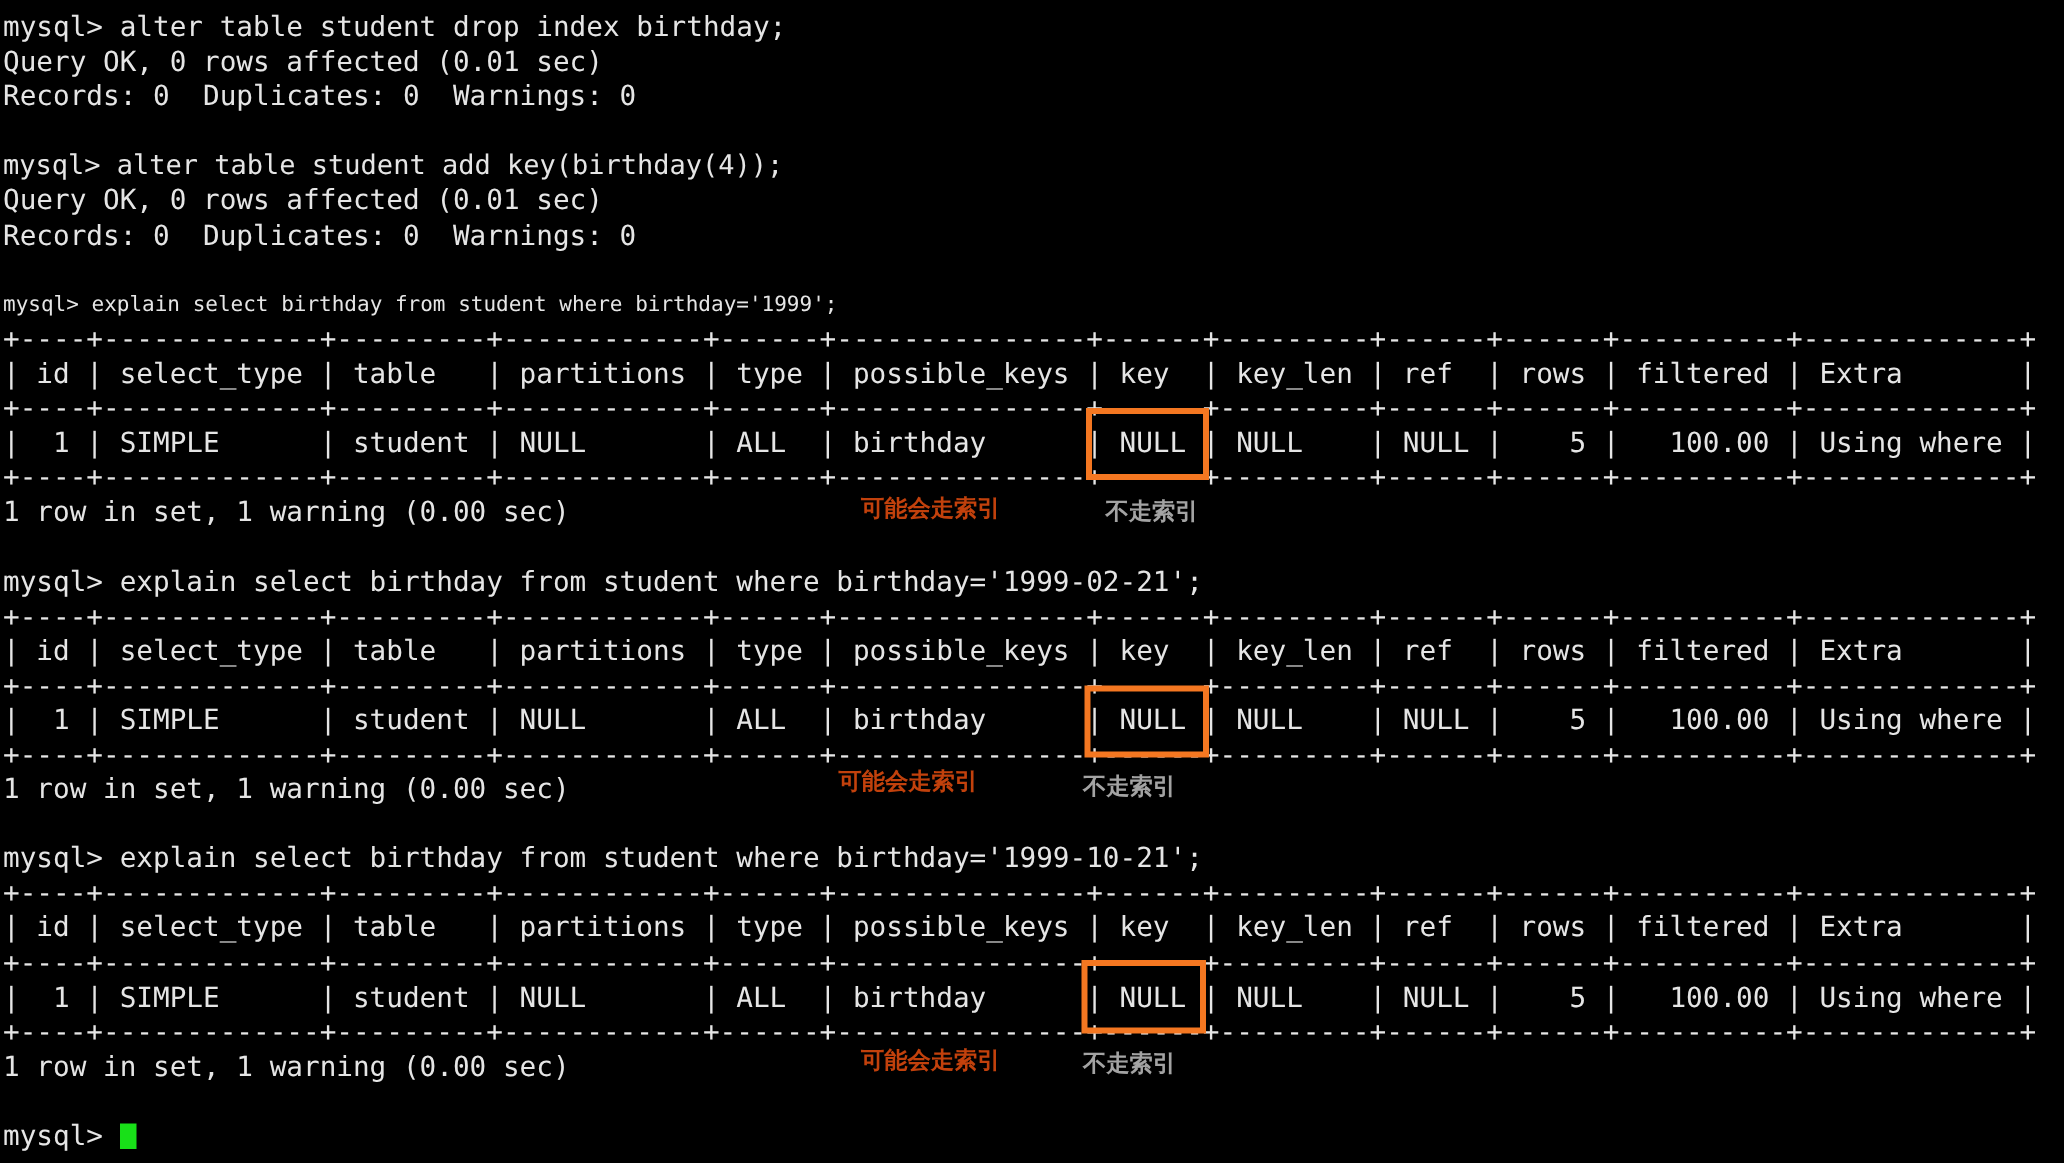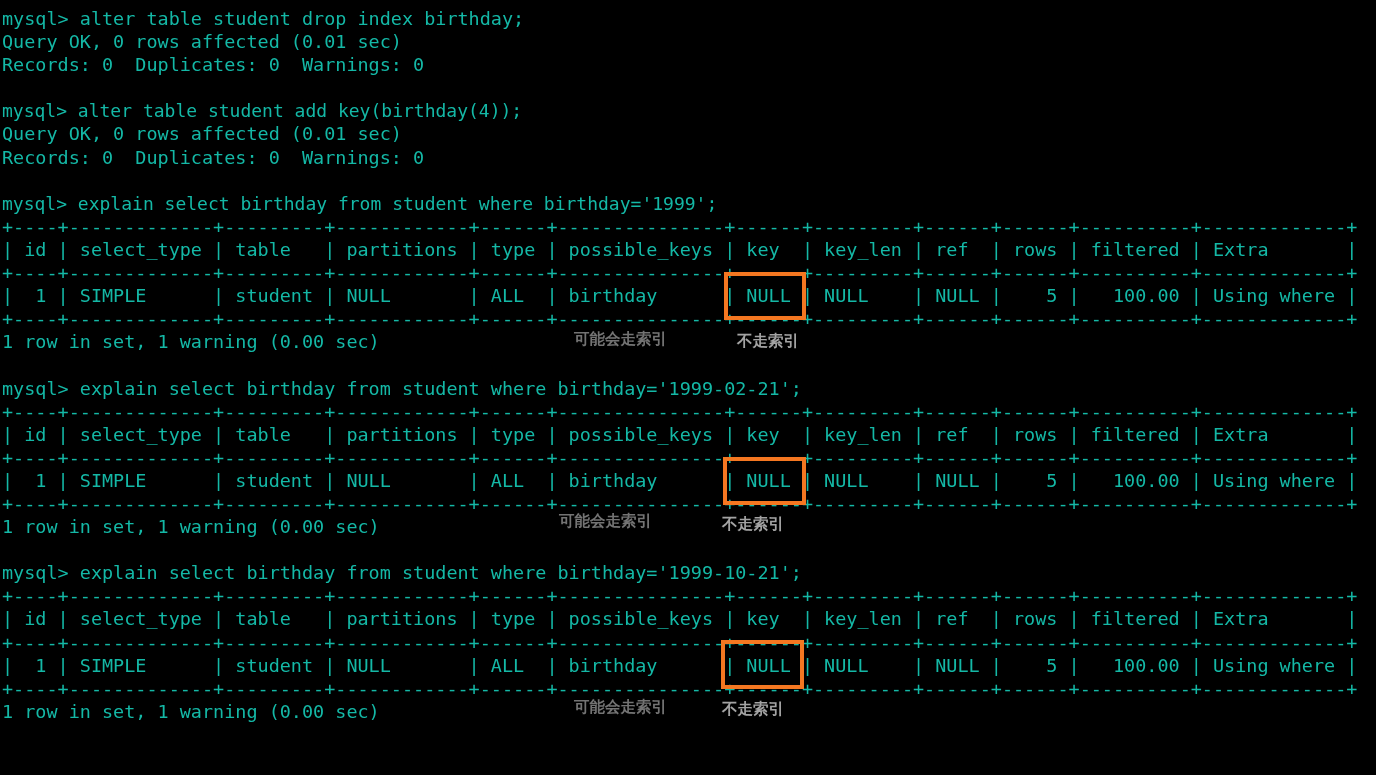--- a/index.html
+++ b/index.html
@@ -24,21 +24,21 @@
     line-height: 23.1px;
     letter-spacing: 0px;
     padding: 7px 0 0 2px;
     box-sizing: border-box;
   }
   .line {
     white-space: pre;
     height: 23.1px;
     font-size: 17.2px;
     line-height: 23.1px;
-    color: #14b8a6;
+    color: #e5e5e5;
     font-family: "DejaVu Sans Mono", "Liberation Mono", monospace;
   }
   .line.blank { color: transparent; }
 
   
   .anno-layer {
     position: absolute;
     left: 0; top: 0;
     width: 1376px;
     height: 775px;
@@ -51,21 +51,21 @@
     background: transparent;
   }
   .anno-label {
     position: absolute;
     font-family: "DejaVu Sans", "Liberation Sans", sans-serif;
     font-size: 15.5px;
     font-weight: bold;
     line-height: 18px;
     white-space: nowrap;
   }
-  .anno-orange { color: #737373; }
+  .anno-orange { color: #c2410c; }
   .anno-red { color: #a3a3a3; }
 
   .cursor {
     display: inline-block;
     width: 11px;
     height: 17px;
     background: #18E018;
     vertical-align: -3px;
   }
 </style>
@@ -76,21 +76,21 @@
 
   <div id="lines-container">
       <div class="line" style="font-size: 18.463px;">mysql&gt; alter table student drop index birthday;</div>
       <div class="line" style="font-size: 18.463px;">Query OK, 0 rows affected (0.01 sec)</div>
       <div class="line" style="font-size: 18.463px;">Records: 0  Duplicates: 0  Warnings: 0</div>
       <div class="line blank" style="font-size: 18.463px;"> </div>
       <div class="line" style="font-size: 18px;">mysql&gt; alter table student add key(birthday(4));</div>
       <div class="line" style="font-size: 18.463px;">Query OK, 0 rows affected (0.01 sec)</div>
       <div class="line" style="font-size: 18.463px;">Records: 0  Duplicates: 0  Warnings: 0</div>
       <div class="line blank" style="font-size: 18.463px;"> </div>
-      <div class="line" style="font-size: 18px;">mysql&gt; explain select birthday from student where birthday='1999';</div>
+      <div class="line" style="font-size: 14px;">mysql&gt; explain select birthday from student where birthday='1999';</div>
       <div class="line" style="font-size: 18.463px;">+----+-------------+---------+------------+------+---------------+------+---------+------+------+----------+-------------+</div>
       <div class="line" style="font-size: 18.463px;">| id | select_type | table   | partitions | type | possible_keys | key  | key_len | ref  | rows | filtered | Extra       |</div>
       <div class="line" style="font-size: 18.463px;">+----+-------------+---------+------------+------+---------------+------+---------+------+------+----------+-------------+</div>
       <div class="line" style="font-size: 18.463px;">|  1 | SIMPLE      | student | NULL       | ALL  | birthday      | NULL | NULL    | NULL |    5 |   100.00 | Using where |</div>
       <div class="line" style="font-size: 18.463px;">+----+-------------+---------+------------+------+---------------+------+---------+------+------+----------+-------------+</div>
       <div class="line" style="font-size: 18.463px;">1 row in set, 1 warning (0.00 sec)</div>
       <div class="line blank" style="font-size: 18.463px;"> </div>
       <div class="line" style="font-size: 18.463px;">mysql&gt; explain select birthday from student where birthday='1999-02-21';</div>
       <div class="line" style="font-size: 18.463px;">+----+-------------+---------+------------+------+---------------+------+---------+------+------+----------+-------------+</div>
       <div class="line" style="font-size: 18.463px;">| id | select_type | table   | partitions | type | possible_keys | key  | key_len | ref  | rows | filtered | Extra       |</div>
@@ -100,20 +100,21 @@
       <div class="line" style="font-size: 18.463px;">1 row in set, 1 warning (0.00 sec)</div>
       <div class="line blank" style="font-size: 18.463px;"> </div>
       <div class="line" style="font-size: 18.463px;">mysql&gt; explain select birthday from student where birthday='1999-10-21';</div>
       <div class="line" style="font-size: 18.463px;">+----+-------------+---------+------------+------+---------------+------+---------+------+------+----------+-------------+</div>
       <div class="line" style="font-size: 18.463px;">| id | select_type | table   | partitions | type | possible_keys | key  | key_len | ref  | rows | filtered | Extra       |</div>
       <div class="line" style="font-size: 18.463px;">+----+-------------+---------+------------+------+---------------+------+---------+------+------+----------+-------------+</div>
       <div class="line" style="font-size: 18.463px;">|  1 | SIMPLE      | student | NULL       | ALL  | birthday      | NULL | NULL    | NULL |    5 |   100.00 | Using where |</div>
       <div class="line" style="font-size: 18.463px;">+----+-------------+---------+------------+------+---------------+------+---------+------+------+----------+-------------+</div>
       <div class="line" style="font-size: 18.463px;">1 row in set, 1 warning (0.00 sec)</div>
       <div class="line blank" style="font-size: 18.463px;"> </div>
+      <div class="line" style="font-size: 18.463px;"><span>mysql&gt; </span><span class="cursor"></span></div>
     </div>
 
   <div class="anno-layer">
 
     <div class="hl-box" style="left:724px; top:272px; width:82px; height:48px;"></div>
     <div class="hl-box" style="left:723px; top:457px; width:83px; height:48px;"></div>
     <div class="hl-box" style="left:721px; top:640px; width:83px; height:49px;"></div>
 
     <div class="anno-label anno-orange" style="left:574px; top:330px;">可能会走索引</div>
     <div class="anno-label anno-red" style="left:737px; top:332px;">不走索引</div>

